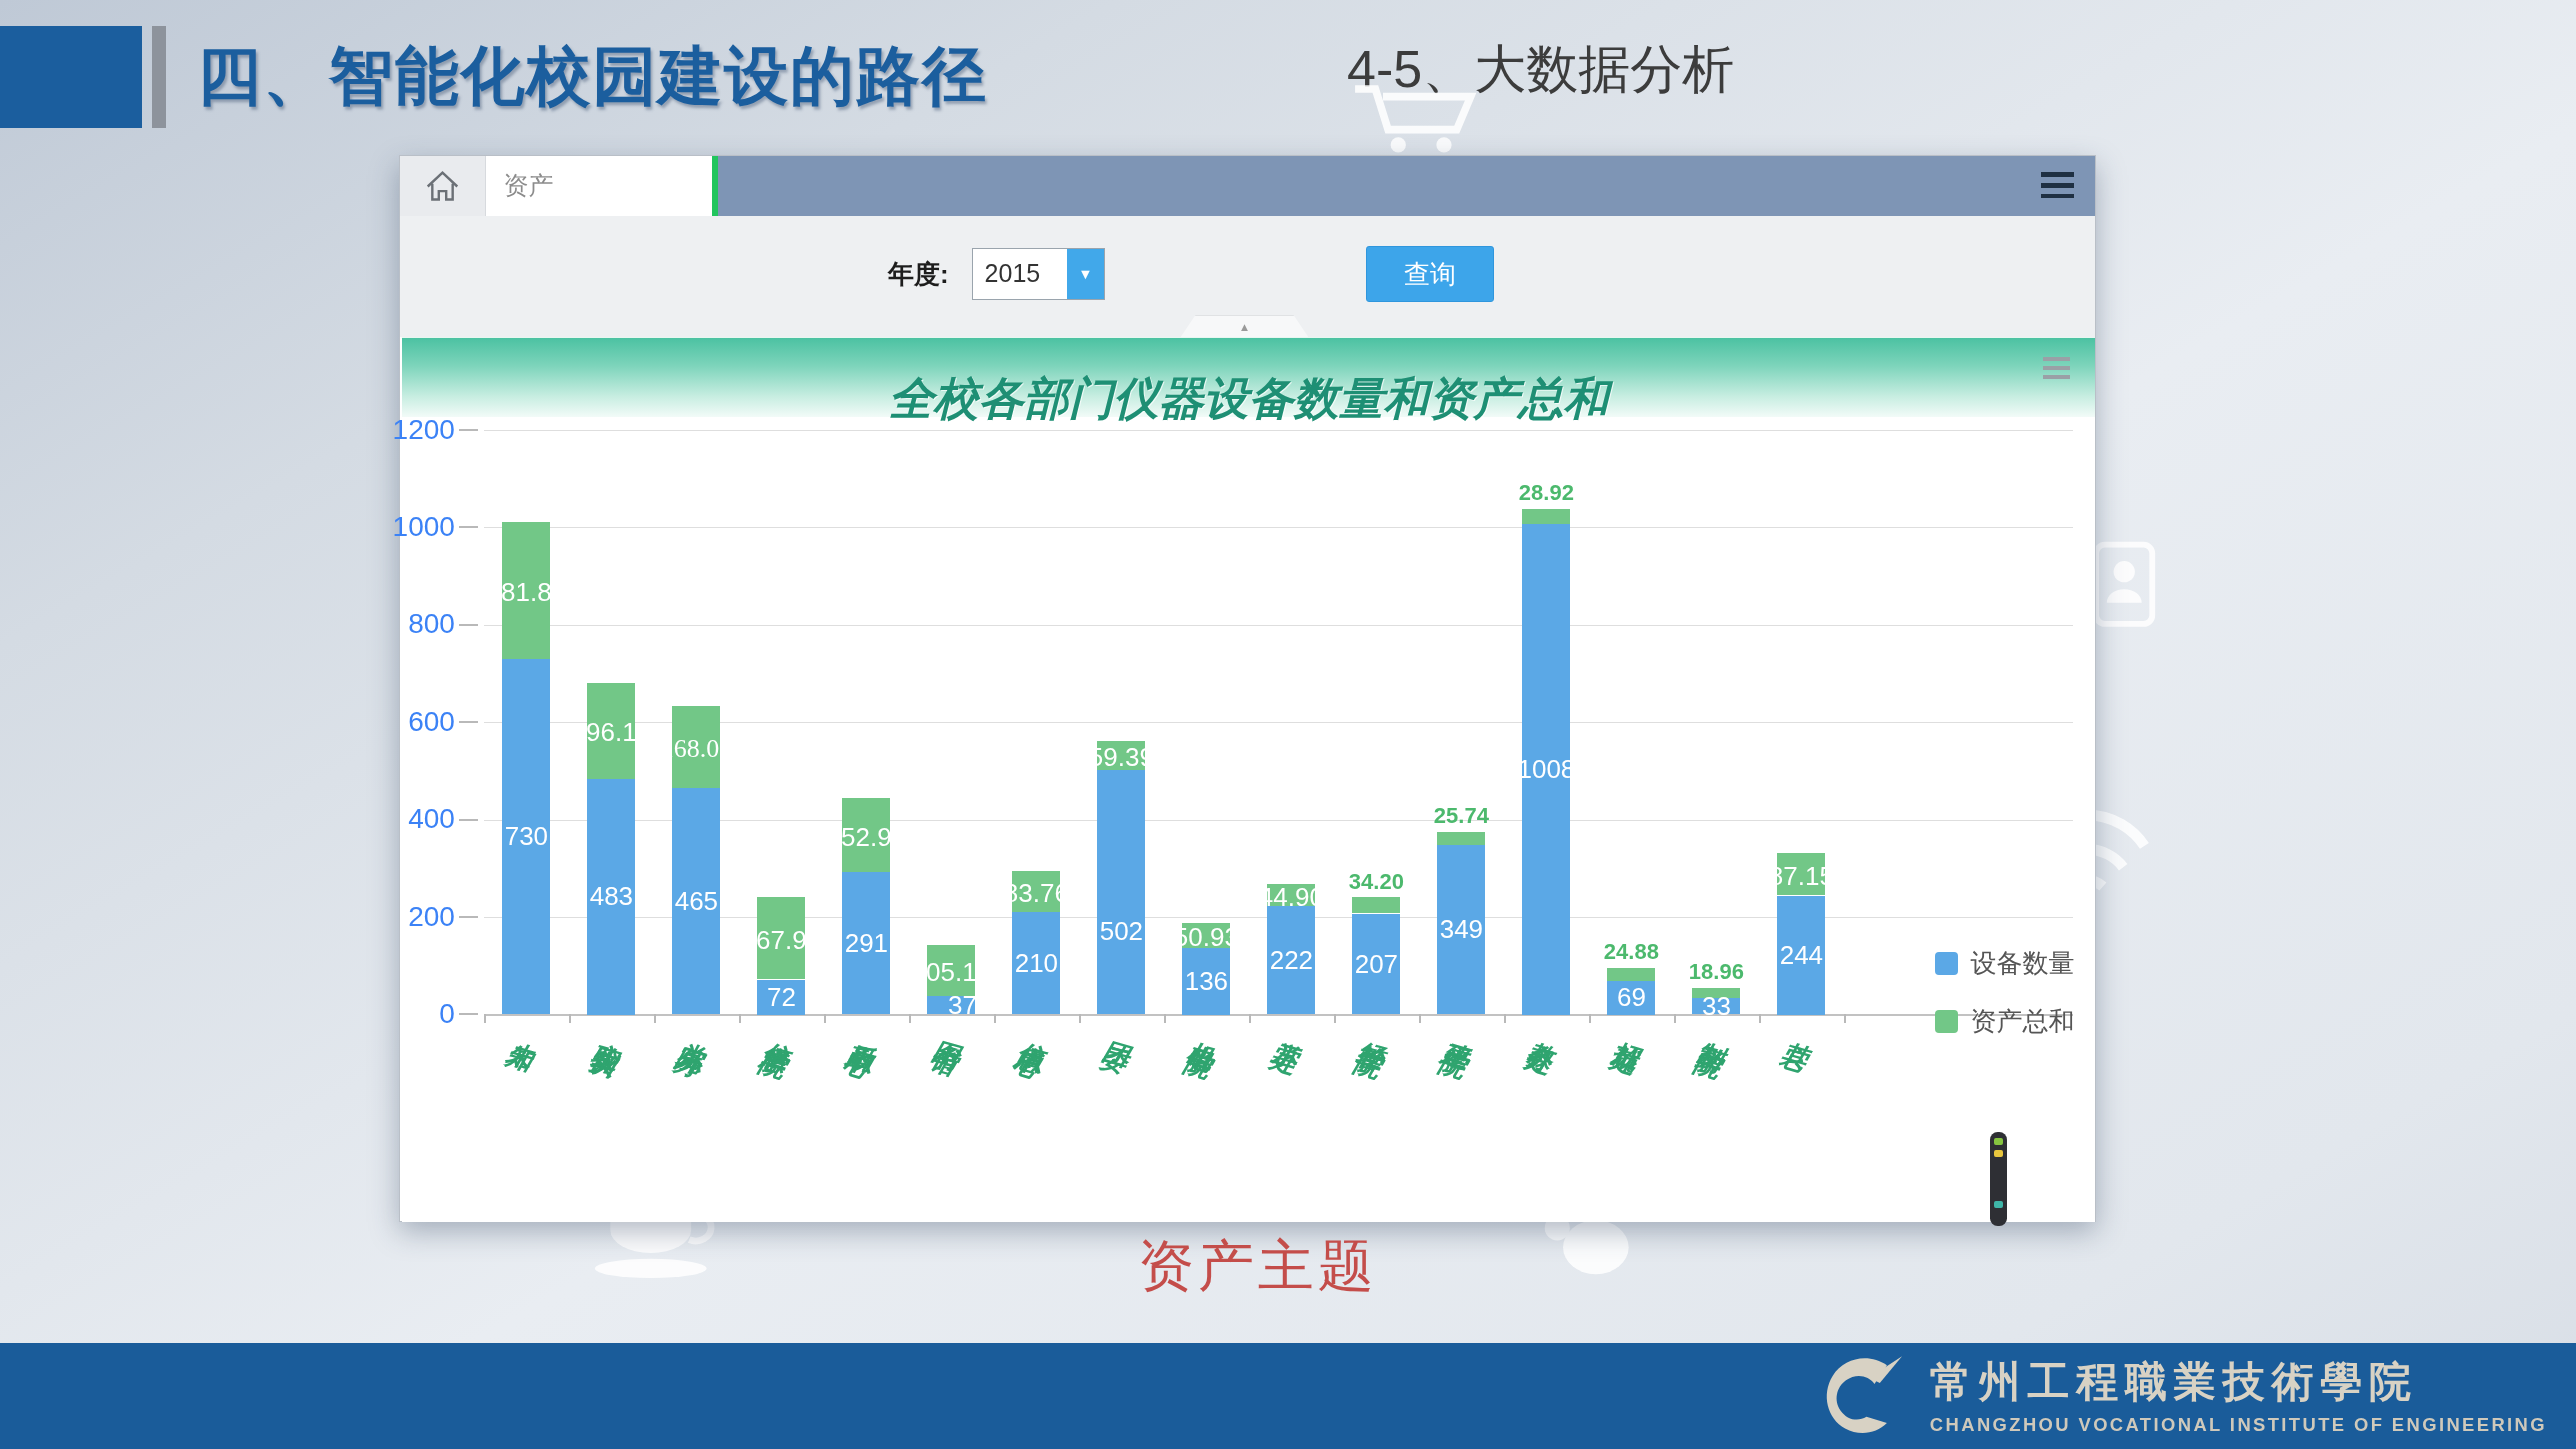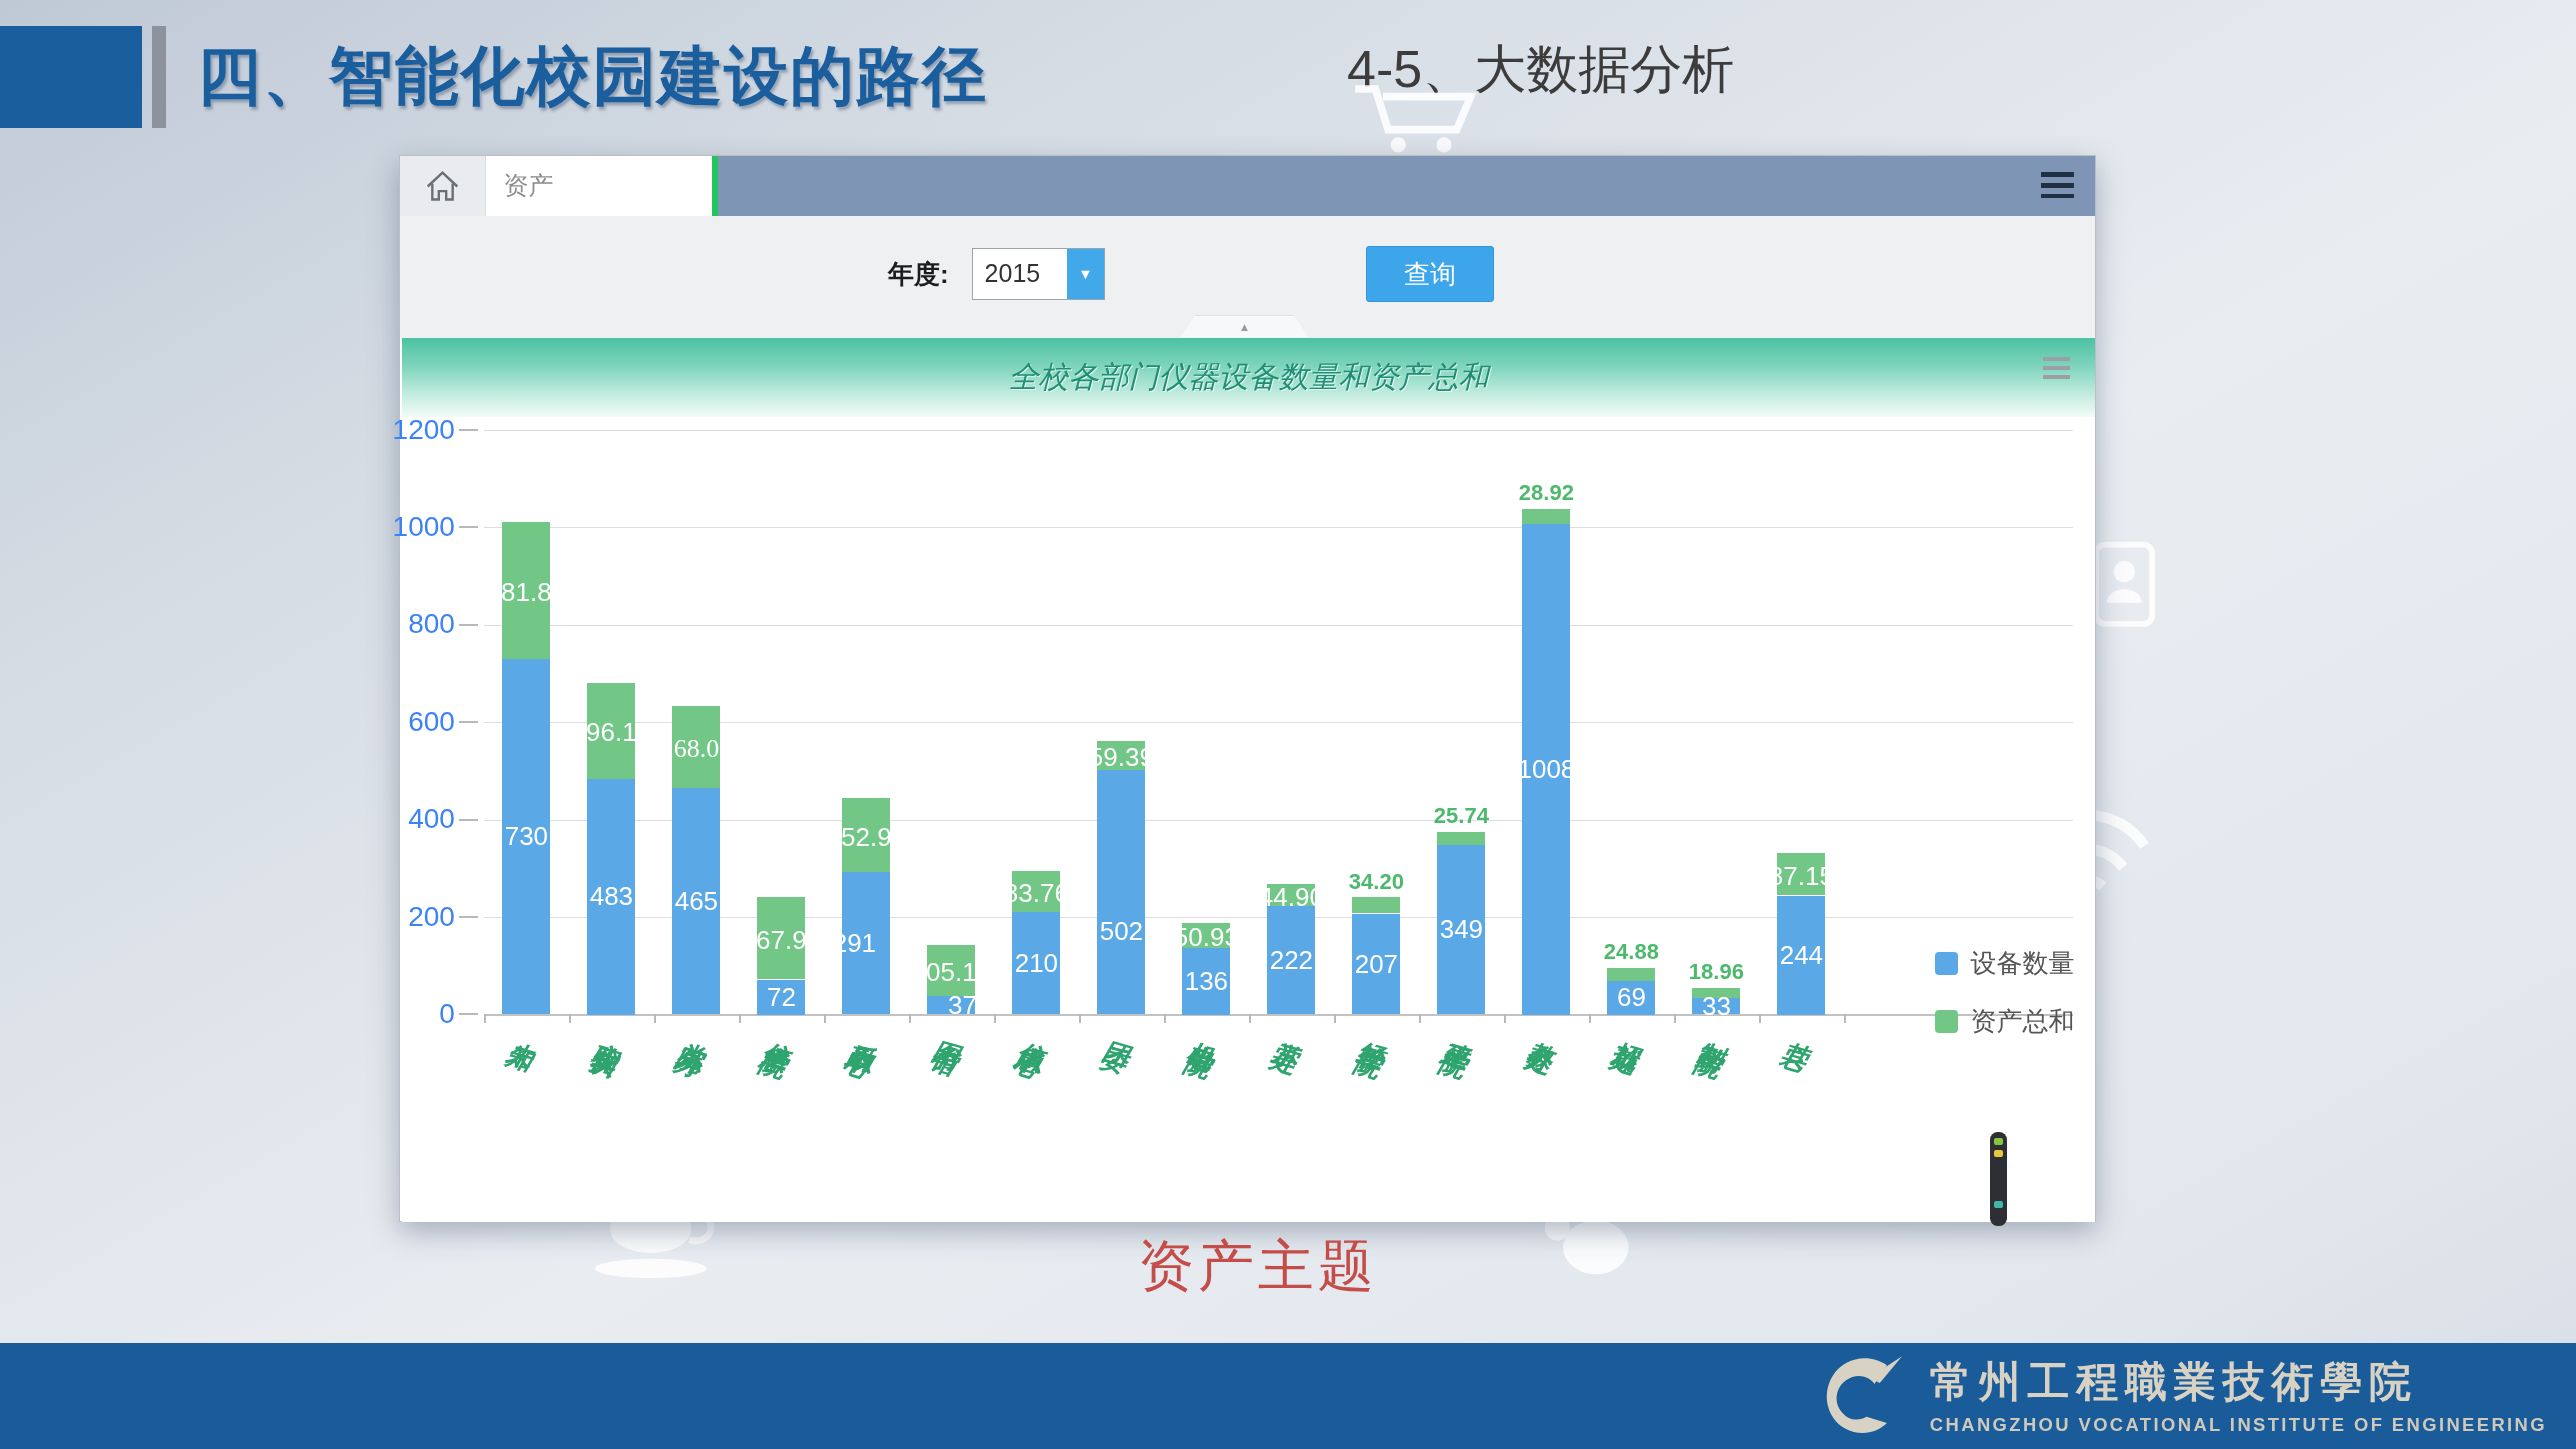--- a/index.html
+++ b/index.html
@@ -40,22 +40,22 @@
              border-radius:2.9px;color:#fff;font-size:26px;display:flex;align-items:center;justify-content:center;}
   .collapse-handle{position:absolute;left:780px;top:99px;width:127px;height:21px;background:#f7f8f9;border:1px solid #e0e2e4;
                    clip-path:polygon(12% 0,88% 0,100% 100%,0 100%);display:flex;align-items:center;justify-content:center;
                    font-size:11.6px;color:#9a9a9a;}
 
   
   .panel{position:absolute;left:1.9px;top:181px;width:1693px;height:885px;background:#fff;}
   .panel-titlebar{position:absolute;left:0;top:0;width:100%;height:79px;
                   background:linear-gradient(#4cc2a2 0%,#7dd4bb 35%,#c9eee2 75%,#f2fbf8 100%);
                   border-top:1.9px solid #e8f7f1;}
-  .panel-title{width:100%;text-align:center;font-size:30px;font-weight:normal;font-style:italic;color:#1e8f74;
-               line-height:77px;text-shadow:1px 1px 0 rgba(255,255,255,.7);}
+  .panel-title{width:100%;text-align:center;font-size:45px;font-weight:bold;font-style:italic;color:#1e8f74;
+               line-height:77px;text-shadow:1px 1px 0 rgba(255,255,255,.7);margin-top:22px;}
 
   
   #plot{position:absolute;left:82px;top:93px;width:1589px;height:584px;}
   .gridline{position:absolute;left:0;width:1589px;height:1px;background:#dedede;}
   .gridline.baseline{background:#c2c2c2;height:1.9px;}
   .ytick{position:absolute;left:-25px;width:19.3px;height:1.9px;background:#b9b9b9;}
   .ylabel{position:absolute;left:-108px;width:79px;text-align:right;font-size:28px;color:#3b82f6;}
   .xtick{position:absolute;top:584px;width:1.9px;height:8.7px;background:#b9b9b9;}
   .seg{position:absolute;width:48px;}
   .blabel{position:absolute;width:85px;text-align:center;font-size:26px;color:#fff;white-space:nowrap;}
@@ -212,21 +212,21 @@
           <div class="blabel" style="left: 170px; top: 456px;">465</div>
           <div class="blabel" style="left: 170px; top: 304px; font-family: Liberation Serif, serif;">168.06</div>
           <div class="xlabel" style="left: 199px; top: 593px;">党院外办</div>
           <div class="seg" style="left: 273px; top: 550px; height: 35px; background: rgb(91, 168, 230);"></div>
           <div class="seg" style="left: 273px; top: 467px; height: 82px; background: rgb(114, 199, 135);"></div>
           <div class="blabel" style="left: 255px; top: 552px;">72</div>
           <div class="blabel" style="left: 255px; top: 495px;">167.97</div>
           <div class="xlabel" style="left: 284px; top: 593px;">信息学院</div>
           <div class="seg" style="left: 358px; top: 442px; height: 142px; background: rgb(91, 168, 230);"></div>
           <div class="seg" style="left: 358px; top: 368px; height: 74px; background: rgb(114, 199, 135);"></div>
-          <div class="blabel" style="left: 328px; top: 498px;">291</div>
+          <div class="blabel" style="left: 340px; top: 498px;">291</div>
           <div class="blabel" style="left: 340px; top: 392px;">152.90</div>
           <div class="xlabel" style="left: 369px; top: 593px;">后勤中心</div>
           <div class="seg" style="left: 443px; top: 566px; height: 18.4px; background: rgb(91, 168, 230);"></div>
           <div class="seg" style="left: 443px; top: 515px; height: 51px; background: rgb(114, 199, 135);"></div>
           <div class="blabel" style="left: 436px; top: 560px;">37</div>
           <div class="blabel" style="left: 425px; top: 527px;">105.14</div>
           <div class="xlabel" style="left: 454px; top: 593px;">图书馆</div>
           <div class="seg" style="left: 528px; top: 482px; height: 102px; background: rgb(91, 168, 230);"></div>
           <div class="seg" style="left: 528px; top: 441px; height: 41px; background: rgb(114, 199, 135);"></div>
           <div class="blabel" style="left: 510px; top: 518px;">210</div>

